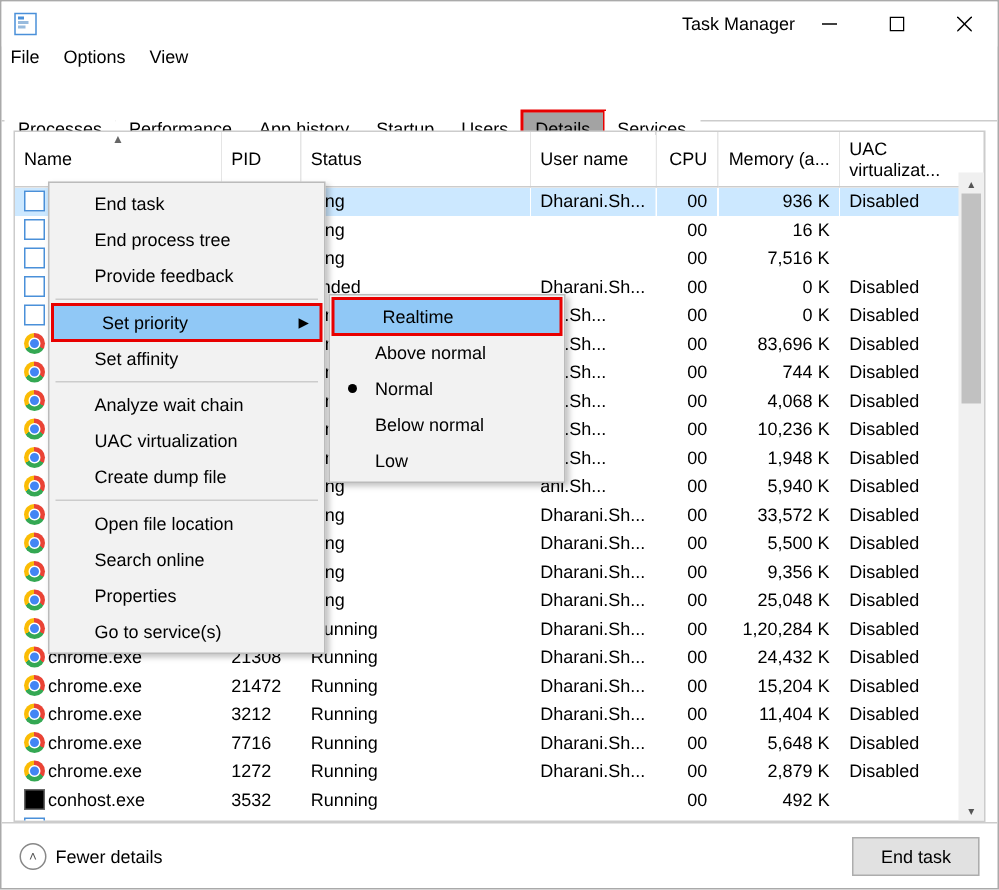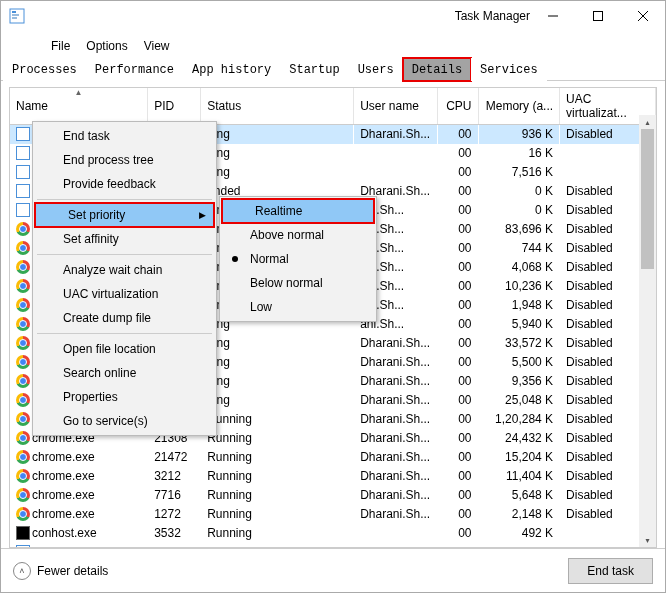--- a/index.html
+++ b/index.html
@@ -7,26 +7,26 @@
   
   
   .titlebar { height: 30px; display: flex; align-items: center; padding-left: 8px; background: #fff; }
   .titlebar-icon { width: 16px; height: 16px; margin-right: 6px; }
   .titlebar-title { flex: 1; text-align: right; }
   .win-controls { display: flex; }
   .win-btn { width: 45px; height: 30px; display: flex; align-items: center; justify-content: center; }
   .win-btn svg { width: 10px; height: 10px; }
 
   
-  .menubar { height: 22px; display: flex; align-items: flex-end; padding-left: 6px; margin-left: 44px; }
+  .menubar { height: 22px; display: flex; align-items: flex-start; padding-left: 6px; }
   .menubar span { margin-right: 16px; }
 
   
   .tabs { display: flex; border-bottom: 1px solid #ccc; padding-left: 2px; height: 24px; margin-top: 4px; }
-  .tab { padding: 4px 8px; border: 1px solid transparent; border-bottom: none; position: relative; top: 1px; background: #fff; font-family: Liberation Mono, monospace; }
+  .tab { padding: 4px 8px; border: 1px solid transparent; border-bottom: none; position: relative; top: 17px; background: #fff; }
   .tab.active { border-color: #ccc; background: #a3a3a3; }
   .tab.highlight { outline: 2px solid #e80000; outline-offset: -1px; }
 
   
   .table-wrap { position: absolute; top: 86px; left: 8px; right: 8px; bottom: 44px; border: 1px solid #ccc; overflow: hidden; }
   .grid { width: 100%; border-collapse: collapse; table-layout: fixed; }
   .grid th { text-align: left; font-weight: normal; padding: 4px 6px; border-right: 1px solid #e5e5e5; border-bottom: 1px solid #ccc; background: #fff; position: relative; height: 26px; }
   .grid th.num { text-align: right; }
   .grid td { padding: 2px 6px; border-right: 1px solid transparent; height: 19px; white-space: nowrap; overflow: hidden; text-overflow: ellipsis; }
   .grid td.num { text-align: right; }
@@ -307,21 +307,21 @@
           <td class="num">00</td>
           <td class="num">5,648 K</td>
           <td>Disabled</td>
         </tr>
         <tr>
           <td><span class="row-icon ico-chrome"></span>chrome.exe</td>
           <td>1272</td>
           <td>Running</td>
           <td>Dharani.Sh...</td>
           <td class="num">00</td>
-          <td class="num">2,148 K</td>
+          <td class="num">2,879 K</td>
           <td>Disabled</td>
         </tr>
         <tr>
           <td><span class="row-icon ico-cmd"></span>conhost.exe</td>
           <td>3532</td>
           <td>Running</td>
           <td></td>
           <td class="num">00</td>
           <td class="num">492 K</td>
           <td></td>

